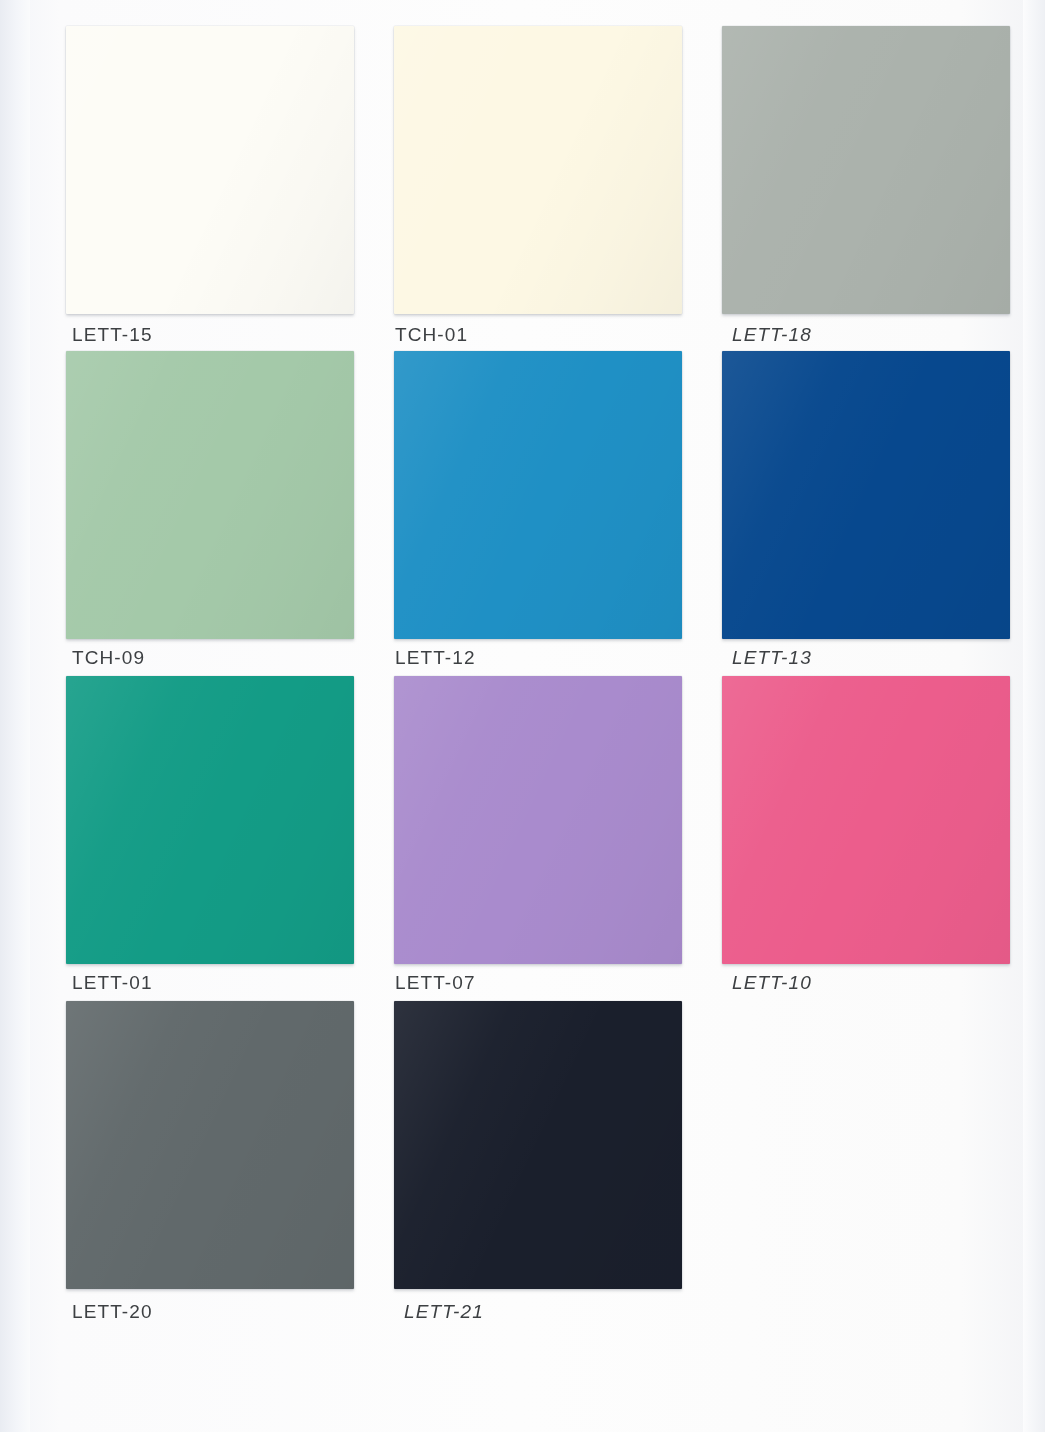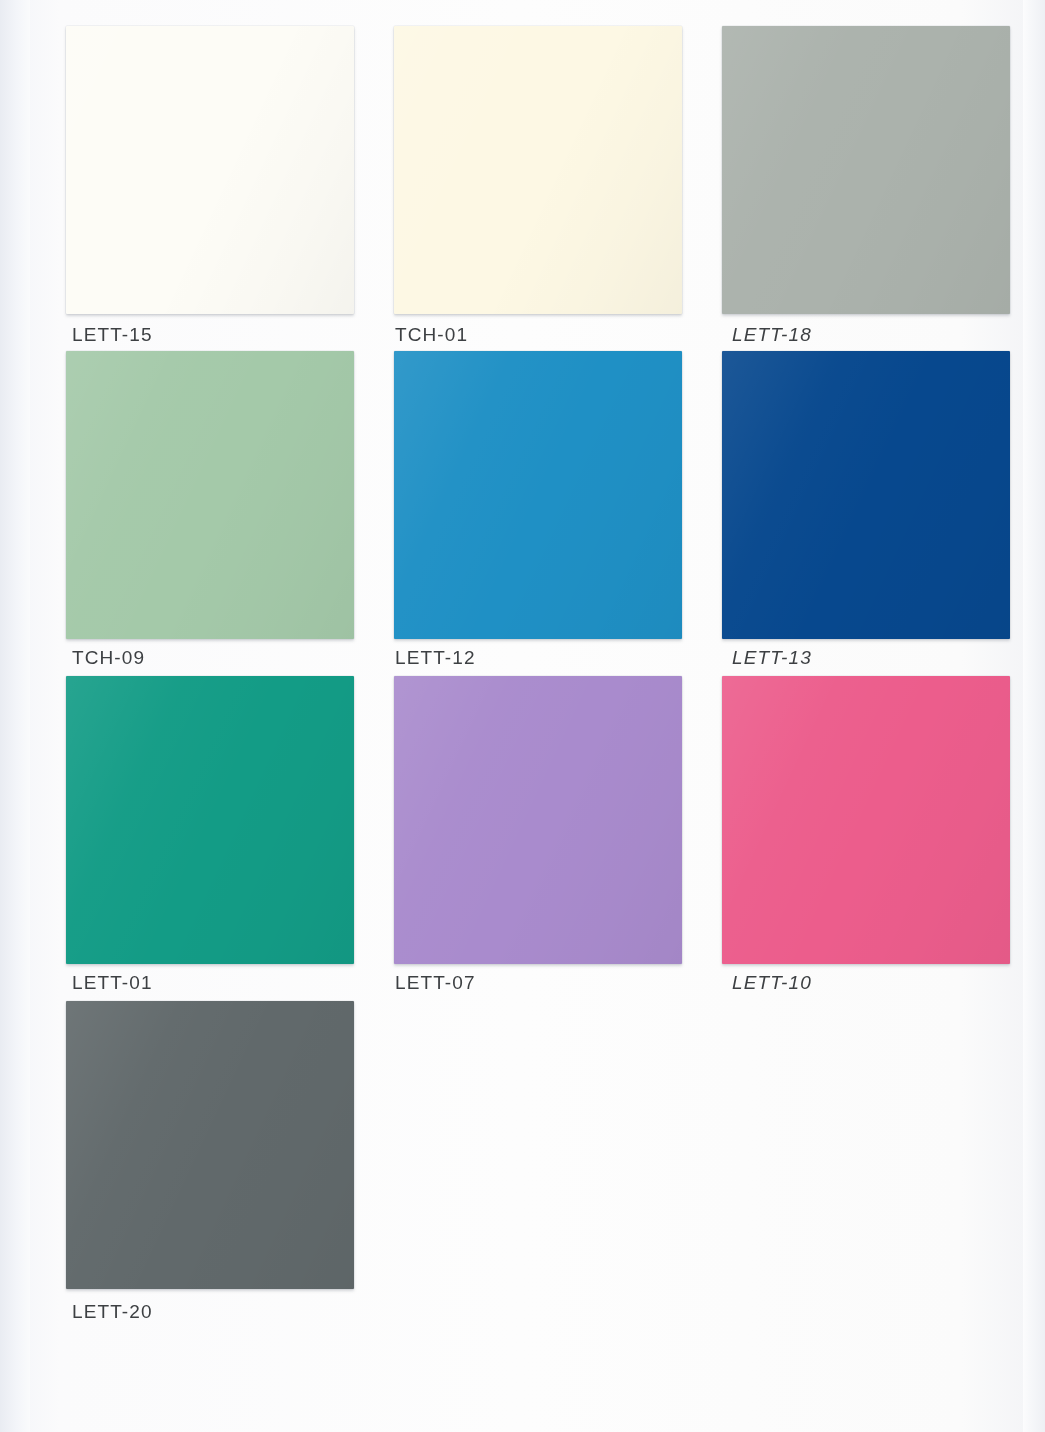--- a/index.html
+++ b/index.html
@@ -161,15 +161,19 @@
       <div class="swatch-chip" style="background-color: rgb(236, 93, 140);"></div>
       <div class="swatch-label">LETT-10</div>
     </div>
 
     <div class="swatch-cell row-4 col-1">
       <div class="swatch-chip" style="background-color: rgb(97, 105, 107);"></div>
       <div class="swatch-label">LETT-20</div>
     </div>
 
 
+    <div class="swatch-cell row-4 col-3">
+      <div class="swatch-chip" style="background-color: rgb(26, 31, 44);"></div>
+      <div class="swatch-label">LETT-21</div>
+    </div>
 
   </div>
 </div>
 
 </body></html>

